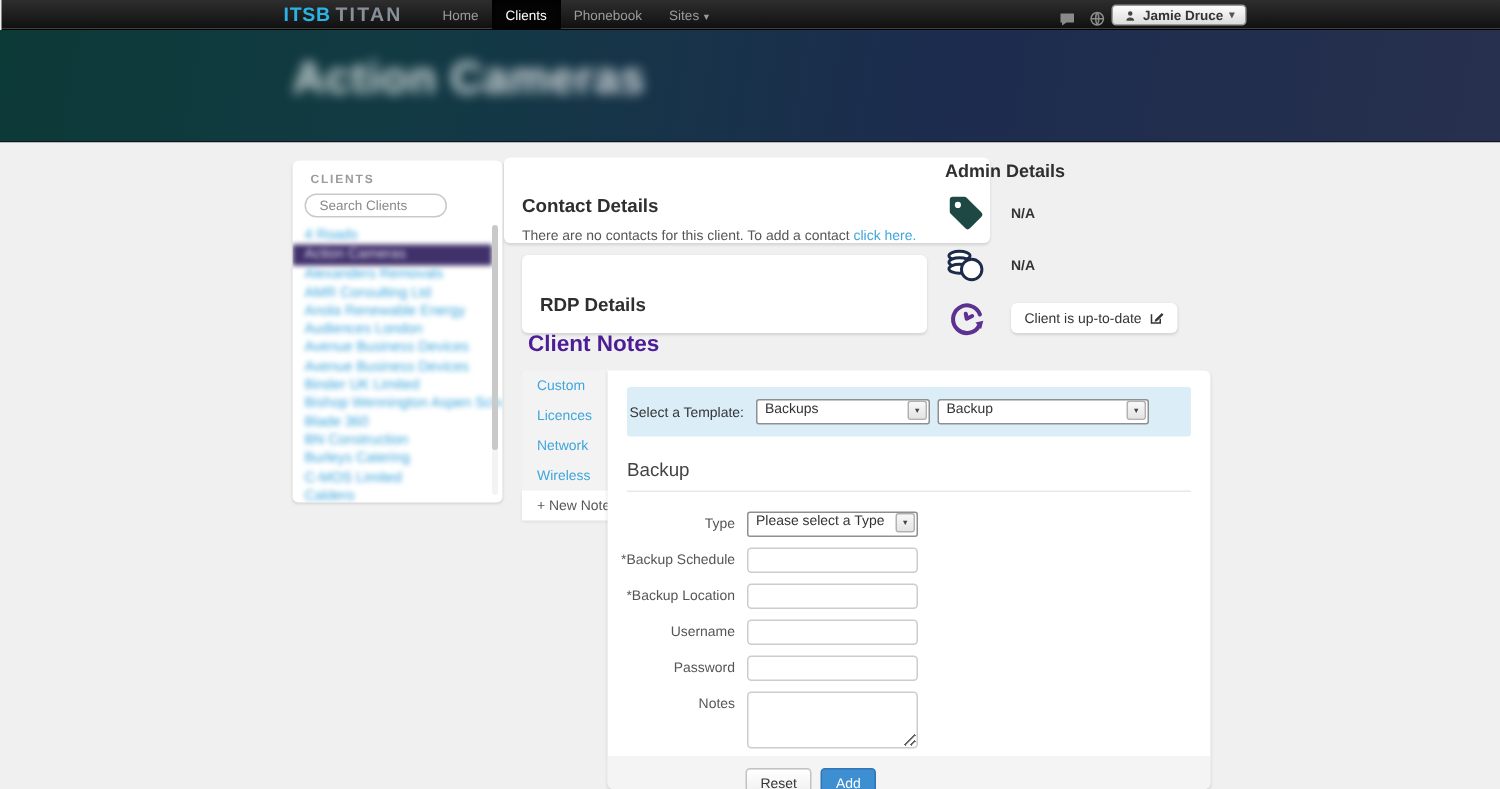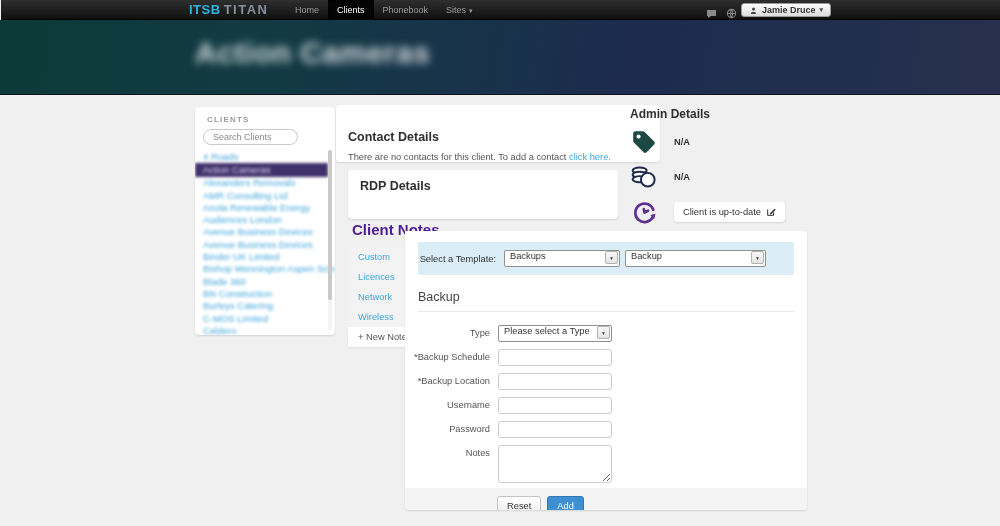--- a/index.html
+++ b/index.html
@@ -42,41 +42,41 @@
   .search-input::placeholder { color:#8a8a8a; }
   .client-list { margin-top:6px; position:relative; }
   .client-item { height:12.3px; line-height:12.3px; padding-left:8px; font-size:9.5px; color:#3ea6dc;
                  white-space:nowrap; overflow:hidden; filter:blur(1.7px); cursor:pointer; }
   .client-item.selected { background:#41316b; color:#d9d3ea; width:133px; height:14px; line-height:14px; }
   .scrollbar-track { position:absolute; right:3px; top:43px; width:4px; height:180px; background:#f3f3f3; border-radius:2px; }
   .scrollbar-thumb { position:absolute; right:0; top:0; width:4px; height:150px; background:#c9c9c9; border-radius:2px; cursor:grab; }
 
   
   .contact-card { left:336px; top:10px; width:324px; height:57px; padding:25px 12px; }
-  .rdp-card { left:348px; top:75px; width:270px; height:49px; padding:9px 12px; }
+  .rdp-card { left:348px; top:75px; width:270px; height:49px; padding:26px 12px; }
   .panel-h { font-size:12.5px; font-weight:bold; color:#2f2f2f; }
   .contact-text { margin-top:8px; font-size:9.3px; color:#555; }
   .link { color:#3ea6dc; cursor:pointer; }
 
   
   .admin { position:absolute; left:630px; top:12px; width:240px; }
   .admin-h { font-size:12px; font-weight:bold; color:#2f2f2f; }
   .admin-row { display:flex; align-items:center; margin-top:7px; min-height:28px; }
   .admin-row .icon-box { width:28px; height:28px; display:flex; align-items:center; justify-content:center; }
   .admin-row .admin-text { margin-left:16px; font-size:9.3px; font-weight:bold; color:#333; }
   .uptodate-pill { margin-left:16px; background:#fff; border-radius:4px; box-shadow:0 1px 2px rgba(0,0,0,.12);
                    padding:5px 9px; display:flex; align-items:center; font-size:9.3px; color:#333; }
   .uptodate-pill svg { margin-left:5px; }
 
   
   .notes-title { position:absolute; left:352px; top:126px; font-size:15px; font-weight:bold; color:#4c1d95; }
   .tabs { position:absolute; left:348px; top:152px; width:59px; background:#f3f3f4; border-radius:3px 0 0 3px; }
   .tab { height:20px; line-height:20px; padding-left:10px; font-size:9.3px; color:#3ea6dc; cursor:pointer; white-space:nowrap; }
   .tab.active { background:#fff; color:#555; box-shadow:0 1px 2px rgba(0,0,0,.08); }
-  .notes-panel { position:absolute; left:405px; top:136px; width:402px; height:279px; background:#fff;
+  .notes-panel { position:absolute; left:405px; top:152px; width:402px; height:279px; background:#fff;
                  border-radius:0 4px 4px 4px; box-shadow:0 1px 2px rgba(0,0,0,.12); overflow:hidden; }
   .info-bar { margin:11px 13px 0; height:33px; background:#dbeef8; border-radius:2px;
               display:flex; align-items:center; }
   .info-label { width:78px; text-align:right; font-size:9.3px; color:#333; flex-shrink:0; }
   .sel { display:flex; background:#fff; border:1px solid #8f8f8f; height:17px;
          border-radius:2px; cursor:pointer; }
   .sel-text { flex:1; padding-left:5px; font-size:9.3px; color:#333; white-space:nowrap; overflow:hidden; }
   .sel-btn { width:13px; height:13px; margin-right:1px; background:linear-gradient(#f8f8f8,#e4e4e4);
              border:1px solid #b2b2b2; border-radius:2px; font-size:5px; color:#444;
              display:flex; align-items:center; justify-content:center; flex-shrink:0; }

